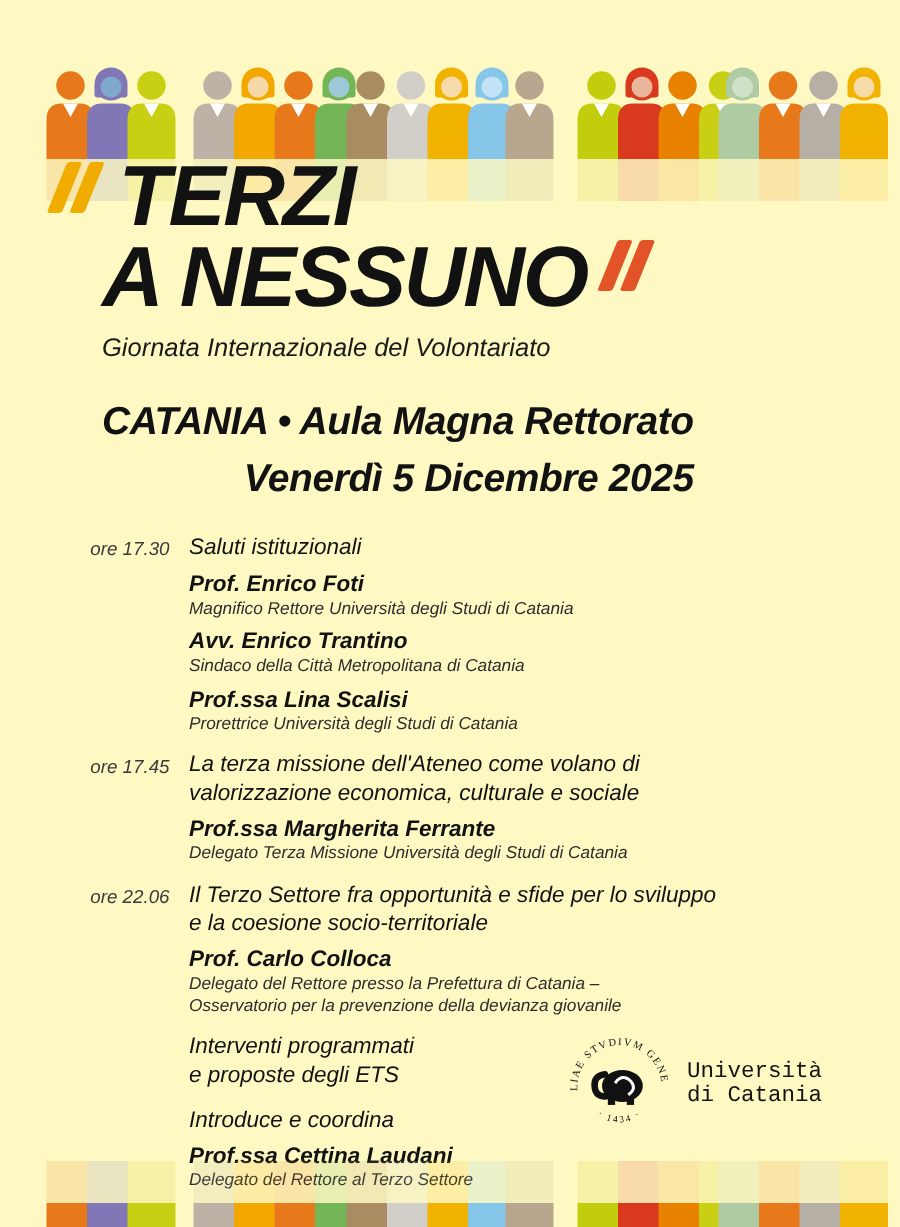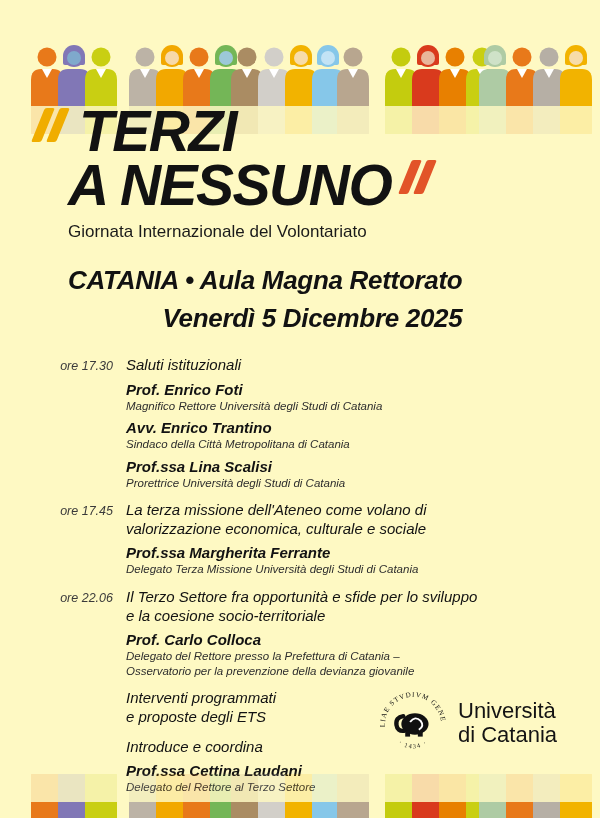--- a/index.html
+++ b/index.html
@@ -12,40 +12,40 @@
   .band-bottom svg { transform:scaleY(-1); display:block; }
 
   
   .headline { position:absolute; top:104px; left:68px; color:#121212; }
   .title-line { display:flex; align-items:flex-start; font-style:italic; font-weight:700;
                 font-size:57px; letter-spacing:-1.5px; line-height:0.95; }
   .qmark { display:inline-flex; gap:5px; }
   .qmark i { display:block; width:10px; height:34px; transform:skewX(-22deg); border-radius:2px; }
   .qmark-open { margin-right:16px; margin-left:-30px; transform:translateY(4px); }
   .qmark-close { margin-left:14px; transform:translateY(2px); }
-  .subtitle { font-size:17px; margin-top:10px; color:#1a1a1a; }
+  .subtitle { font-style:italic; font-size:17px; margin-top:10px; color:#1a1a1a; }
 
   
   .venue-block { position:absolute; top:262px; left:68px; font-style:italic; font-weight:700;
                  font-size:26px; line-height:1.45; color:#121212; letter-spacing:-0.3px;text-align:right; }
 
   
   .schedule { position:absolute; top:356px; left:10px; width:500px; }
   .entry { display:flex; margin-bottom:11px; }
   .time { width:116px; text-align:right; padding-right:13px; font-style:italic;
           font-size:12.5px; color:#3a3a3a; padding-top:3px; flex:none; }
   .content { margin-left:0; max-width:382px; }
   .topic { font-style:italic; font-size:15px; line-height:1.25; color:#121212; white-space:pre-line; }
   .speaker { margin-top:6px; }
   .name { font-style:italic; font-weight:700; font-size:15px; line-height:1.2; color:#121212; }
   .role { font-style:italic; font-size:11.5px; line-height:1.25; color:#2d2d2d; white-space:pre-line; }
 
   
   .logo { position:absolute; left:378px; top:688px; display:flex; align-items:center; gap:10px; }
-  .wordmark { font-family:Liberation Sans, sans-serif; font-size:22px; line-height:1.08; color:#141414; }
+  .wordmark { font-family:Liberation Mono, monospace; font-size:15px; line-height:1.08; color:#141414; }
 </style>
 </head>
 <body>
 
 <div class="poster">
 
   <div class="band-top"><svg width="600" height="112" viewBox="0 0 600 112" xmlns="http://www.w3.org/2000/svg">
         <g>
           <path d="M 31 84 L 31 58 Q 31 47 41 47 L 53 47 Q 63 47 63 58 L 63 84 Z" fill="#E8791A"></path>
           <circle cx="47" cy="35" r="9.5" fill="#E8791A"></circle>

